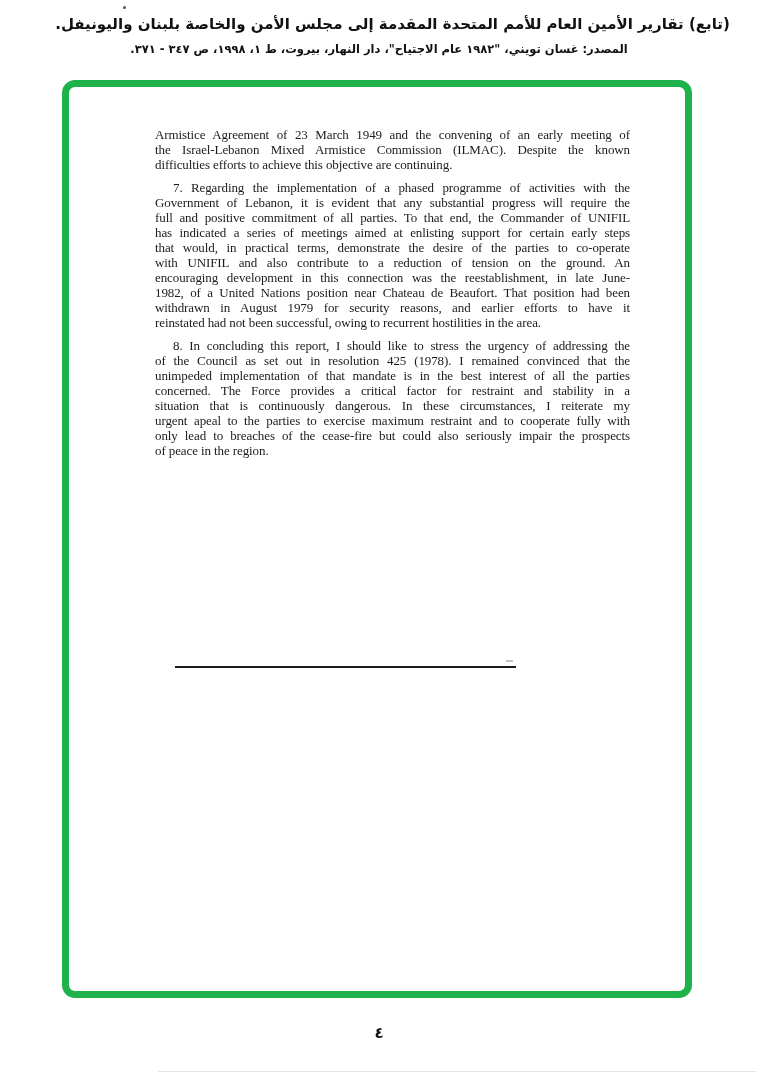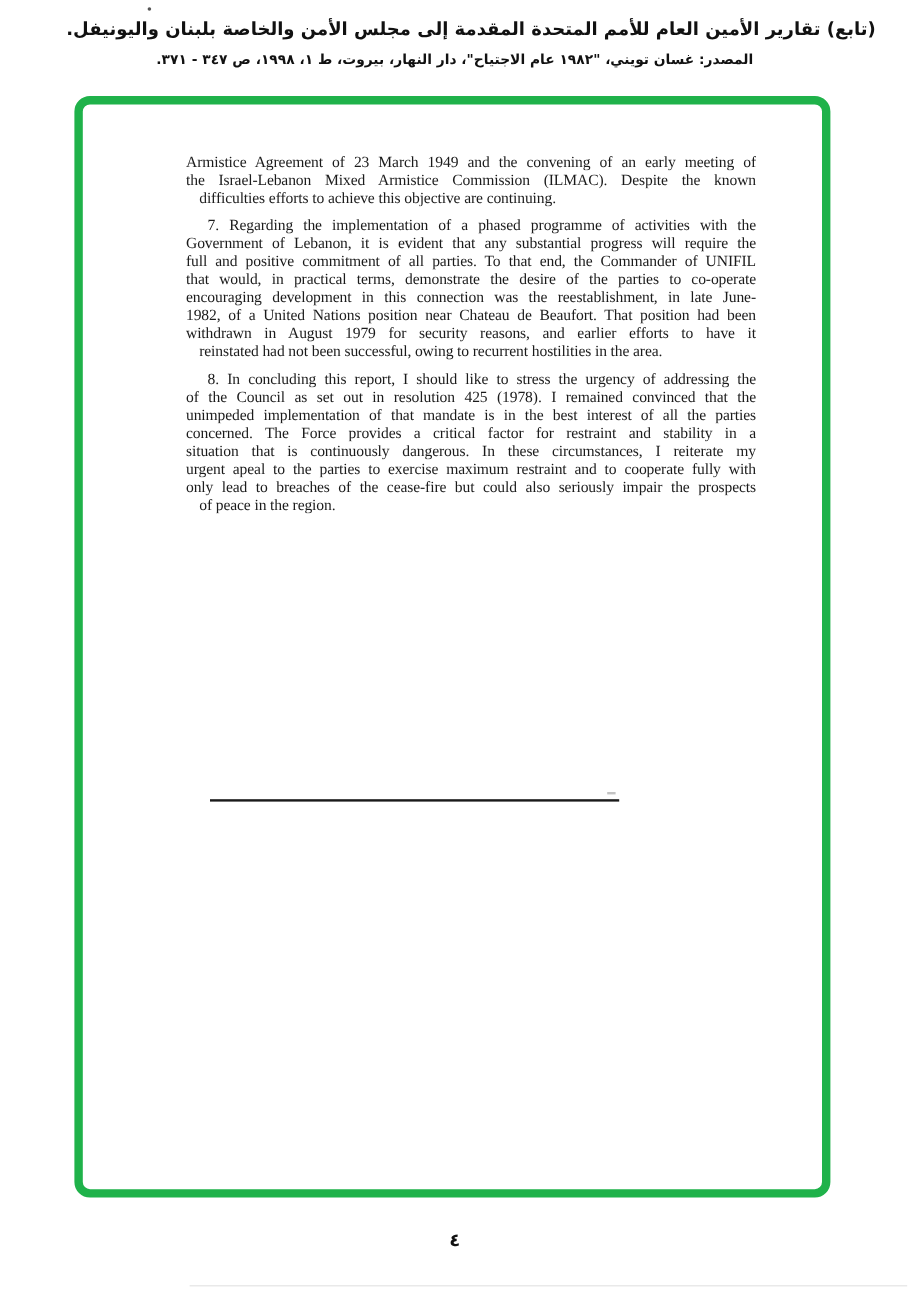--- a/index.html
+++ b/index.html
@@ -95,21 +95,20 @@
   .para + .para { margin-top: 8px; }
   .line {
     height: 15px;
     line-height: 15px;
     overflow: hidden;
     text-align: justify;
     text-align-last: justify;
   }
   .line.last {
     text-align-last: left;
-    margin-left: 11px;
   }
   .line.first-indent {
     text-indent: 18px;
   }
 
   
   .separator-rule {
     position: absolute;
     left: 175px;
     top: 666px;
@@ -148,21 +147,23 @@
   <div class="body-text">
       <div class="para">
         <div class="line">Armistice Agreement of 23 March 1949 and the convening of an early meeting of</div>
         <div class="line">the Israel-Lebanon Mixed Armistice Commission (ILMAC). Despite the known</div>
         <div class="line last">difficulties efforts to achieve this objective are continuing.</div>
       </div>
       <div class="para">
         <div class="line first-indent">7. Regarding the implementation of a phased programme of activities with the</div>
         <div class="line">Government of Lebanon, it is evident that any substantial progress will require the</div>
         <div class="line">full and positive commitment of all parties. To that end, the Commander of UNIFIL</div>
+        <div class="line">has indicated a series of meetings aimed at enlisting support for certain early steps</div>
         <div class="line">that would, in practical terms, demonstrate the desire of the parties to co-operate</div>
+        <div class="line">with UNIFIL and also contribute to a reduction of tension on the ground. An</div>
         <div class="line">encouraging development in this connection was the reestablishment, in late June-</div>
         <div class="line">1982, of a United Nations position near Chateau de Beaufort. That position had been</div>
         <div class="line">withdrawn in August 1979 for security reasons, and earlier efforts to have it</div>
         <div class="line last">reinstated had not been successful, owing to recurrent hostilities in the area.</div>
       </div>
       <div class="para">
         <div class="line first-indent">8. In concluding this report, I should like to stress the urgency of addressing the</div>
         <div class="line">of the Council as set out in resolution 425 (1978). I remained convinced that the</div>
         <div class="line">unimpeded implementation of that mandate is in the best interest of all the parties</div>
         <div class="line">concerned. The Force provides a critical factor for restraint and stability in a</div>

